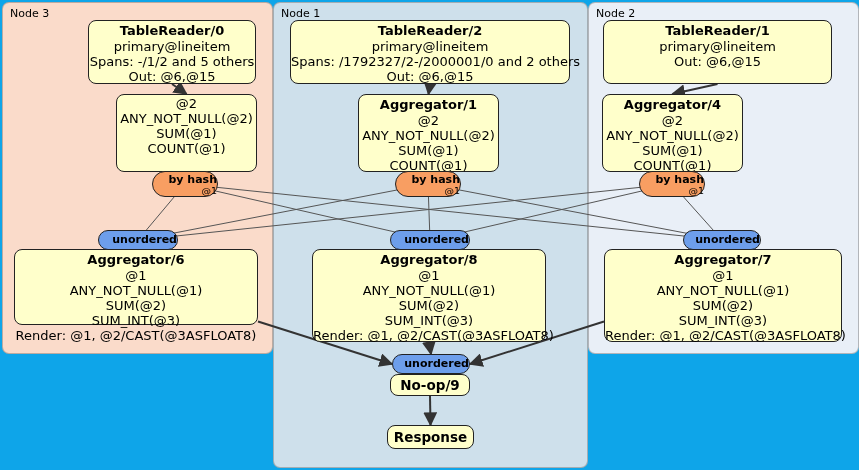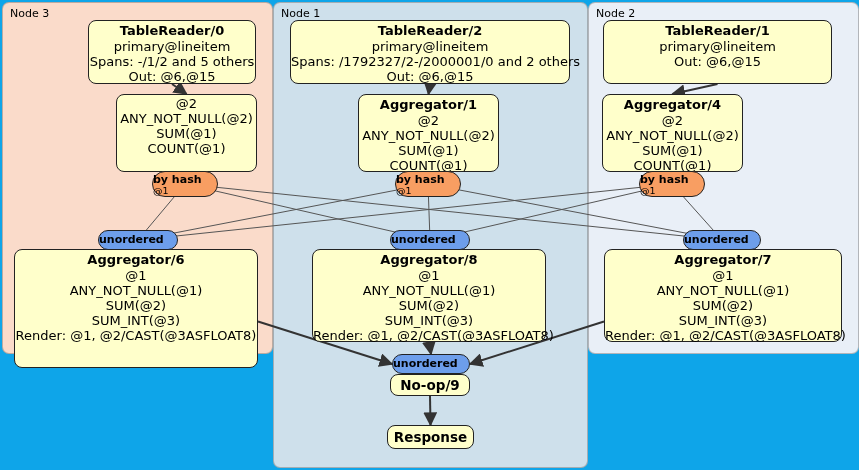--- a/index.html
+++ b/index.html
@@ -21,21 +21,21 @@
   .box{
     position:absolute;z-index:2;background:#ffffcb;
     border:1.5px solid #222;border-radius:8px;
     text-align:center;box-sizing:border-box;padding-top:1px;
   }
   .box .title{font-weight:bold;font-size:13px;line-height:17px;}
   .box .line{font-size:13px;line-height:15px;white-space:nowrap;}
   .terminal{display:flex;align-items:center;justify-content:center;}
   .terminal .title{font-size:13.5px;}
   .oval{
-    position:absolute;z-index:3;box-sizing:border-box;text-align:left;
+    position:absolute;z-index:3;box-sizing:border-box;text-align:right;
     border:1.5px solid #222;
   }
   .hash-oval{background:#f89e62;border-radius:13px;padding-top:1px;}
   .hash-oval .hash-label{font-weight:bold;font-size:11px;line-height:13px;}
   .hash-oval .hash-sub{font-size:9.5px;line-height:10px;}
   .sync-oval{
     background:#6d9eeb;border-radius:10px;
     font-weight:bold;font-size:11px;line-height:17.5px;
   }
 </style>
@@ -88,21 +88,21 @@
     <div class="line">@2</div>
     <div class="line">ANY_NOT_NULL(@2)</div>
     <div class="line">SUM(@1)</div>
     <div class="line">COUNT(@1)</div>
   </div>
   <div class="oval hash-oval" id="hash1" style="left: 152px; top: 171px; width: 66px; height: 26px; background: rgb(248, 158, 98);">
     <div class="hash-label">by hash</div>
     <div class="hash-sub">@1</div>
   </div>
   <div class="oval sync-oval" id="un1" style="left: 98px; top: 230px; width: 80px; height: 20px; background: rgb(109, 158, 235);">unordered</div>
-  <div class="box" id="agg6" style="left:14px;top:249px;width:244px;height:119px;">
+  <div class="box" id="agg6" style="left:14px;top:249px;width:244px;height:76px;">
     <div class="title">Aggregator/6</div>
     <div class="line">@1</div>
     <div class="line">ANY_NOT_NULL(@1)</div>
     <div class="line">SUM(@2)</div>
     <div class="line">SUM_INT(@3)</div>
     <div class="line">Render: @1, @2/CAST(@3ASFLOAT8)</div>
   </div>
 
   <div class="box" id="tr2" style="left:290px;top:20px;width:280px;height:64px;">
     <div class="title">TableReader/2</div>

